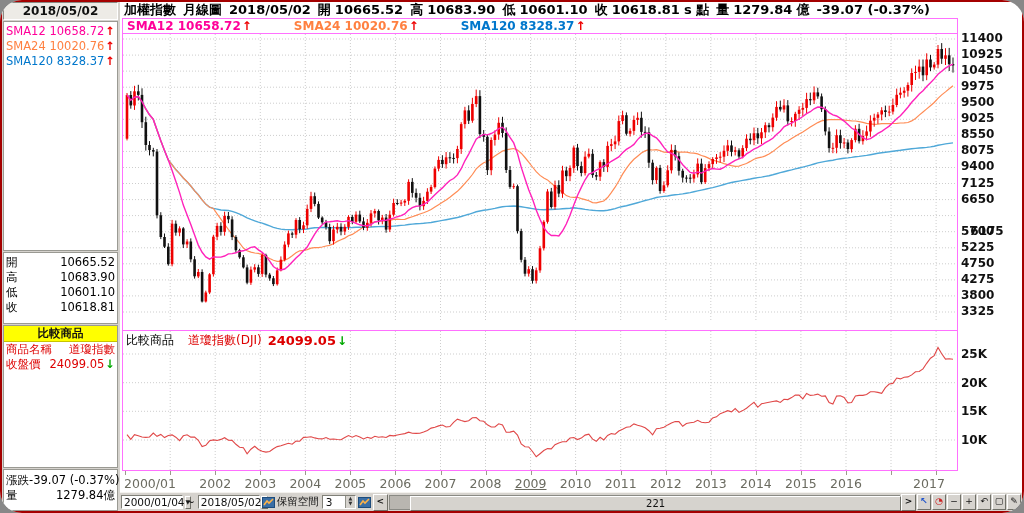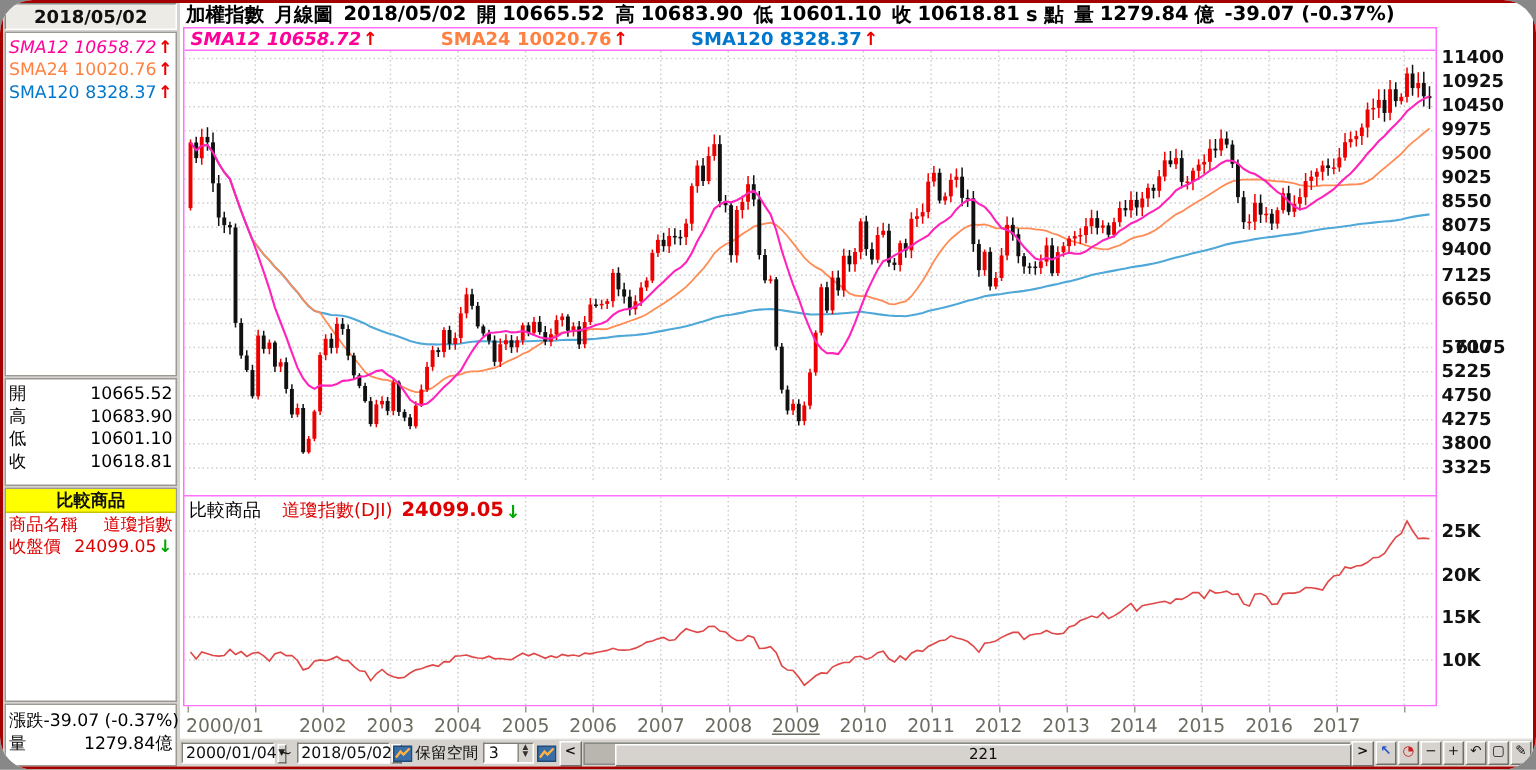--- a/index.html
+++ b/index.html
@@ -10,21 +10,21 @@
   
   .sidebar{position:absolute;left:2px;top:2px;width:118px;height:509px;background:#d6d3ce;}
   .sbox{position:absolute;left:1px;width:115px;background:#fff;border:1px solid #9a9a93;box-sizing:border-box;}
   .s-date{top:0;height:18px;background:#edebe6;border-color:#8a8a84 #fff #fff #8a8a84;
     text-align:center;font-size:12px;font-weight:bold;line-height:16px;color:#111;}
   .s-sma{top:19px;height:230px;padding:2px 2px;}
   .s-ohlc{top:250px;height:72px;padding:2px 2px;}
   .s-cmp{top:323px;height:143px;}
   .s-chg{top:467px;height:42px;padding:3px 2px;}
   .srow{display:flex;justify-content:space-between;font-size:11.5px;line-height:15px;white-space:nowrap;}
-  .sma12{color:#ff0099;font-style:italic;} .sma24{color:#ff8040;} .sma120{color:#0077cc;}
+  .sma12{color:#ff0099;} .sma24{color:#ff8040;} .sma120{color:#0077cc;}
   .arr-up{color:#ee0000;font-weight:bold;margin-left:1px;}
   .arr-dn{color:#00a800;font-weight:bold;margin-left:1px;}
   .ytitle{background:#ffff00;color:#111;font-size:11.5px;font-weight:bold;text-align:center;
     height:15px;line-height:15px;border-bottom:1px solid #c8c400;}
   .redtxt{color:#dd0000;}
   .s-cmp .srow{padding:0 2px;}
 
   
   .hdr{position:absolute;left:124px;top:1px;height:17px;display:flex;align-items:center;
     font-size:13px;font-weight:bold;color:#000;white-space:nowrap;}
@@ -741,21 +741,21 @@
       <div class="xlab" style="left: 296.5px;">2007</div>
       <div class="xlab" style="left: 341.5px;">2008</div>
       <div class="xlab" style="left: 386.6px; text-decoration: underline;">2009</div>
       <div class="xlab" style="left: 431.6px;">2010</div>
       <div class="xlab" style="left: 476.7px;">2011</div>
       <div class="xlab" style="left: 521.8px;">2012</div>
       <div class="xlab" style="left: 566.8px;">2013</div>
       <div class="xlab" style="left: 611.9px;">2014</div>
       <div class="xlab" style="left: 656.9px;">2015</div>
       <div class="xlab" style="left: 702px;">2016</div>
-      <div class="xlab" style="left: 747px;">2017</div>
+      <div class="xlab" style="left: 785px;">2017</div>
     </div>
 
   <div class="statusbar">
     <div class="combo">
       <span>2000/01/04</span>
       <span class="da">▼</span>
     </div>
     <span class="tilde">~</span>
     <div class="combo">
       <span>2018/05/02</span>

